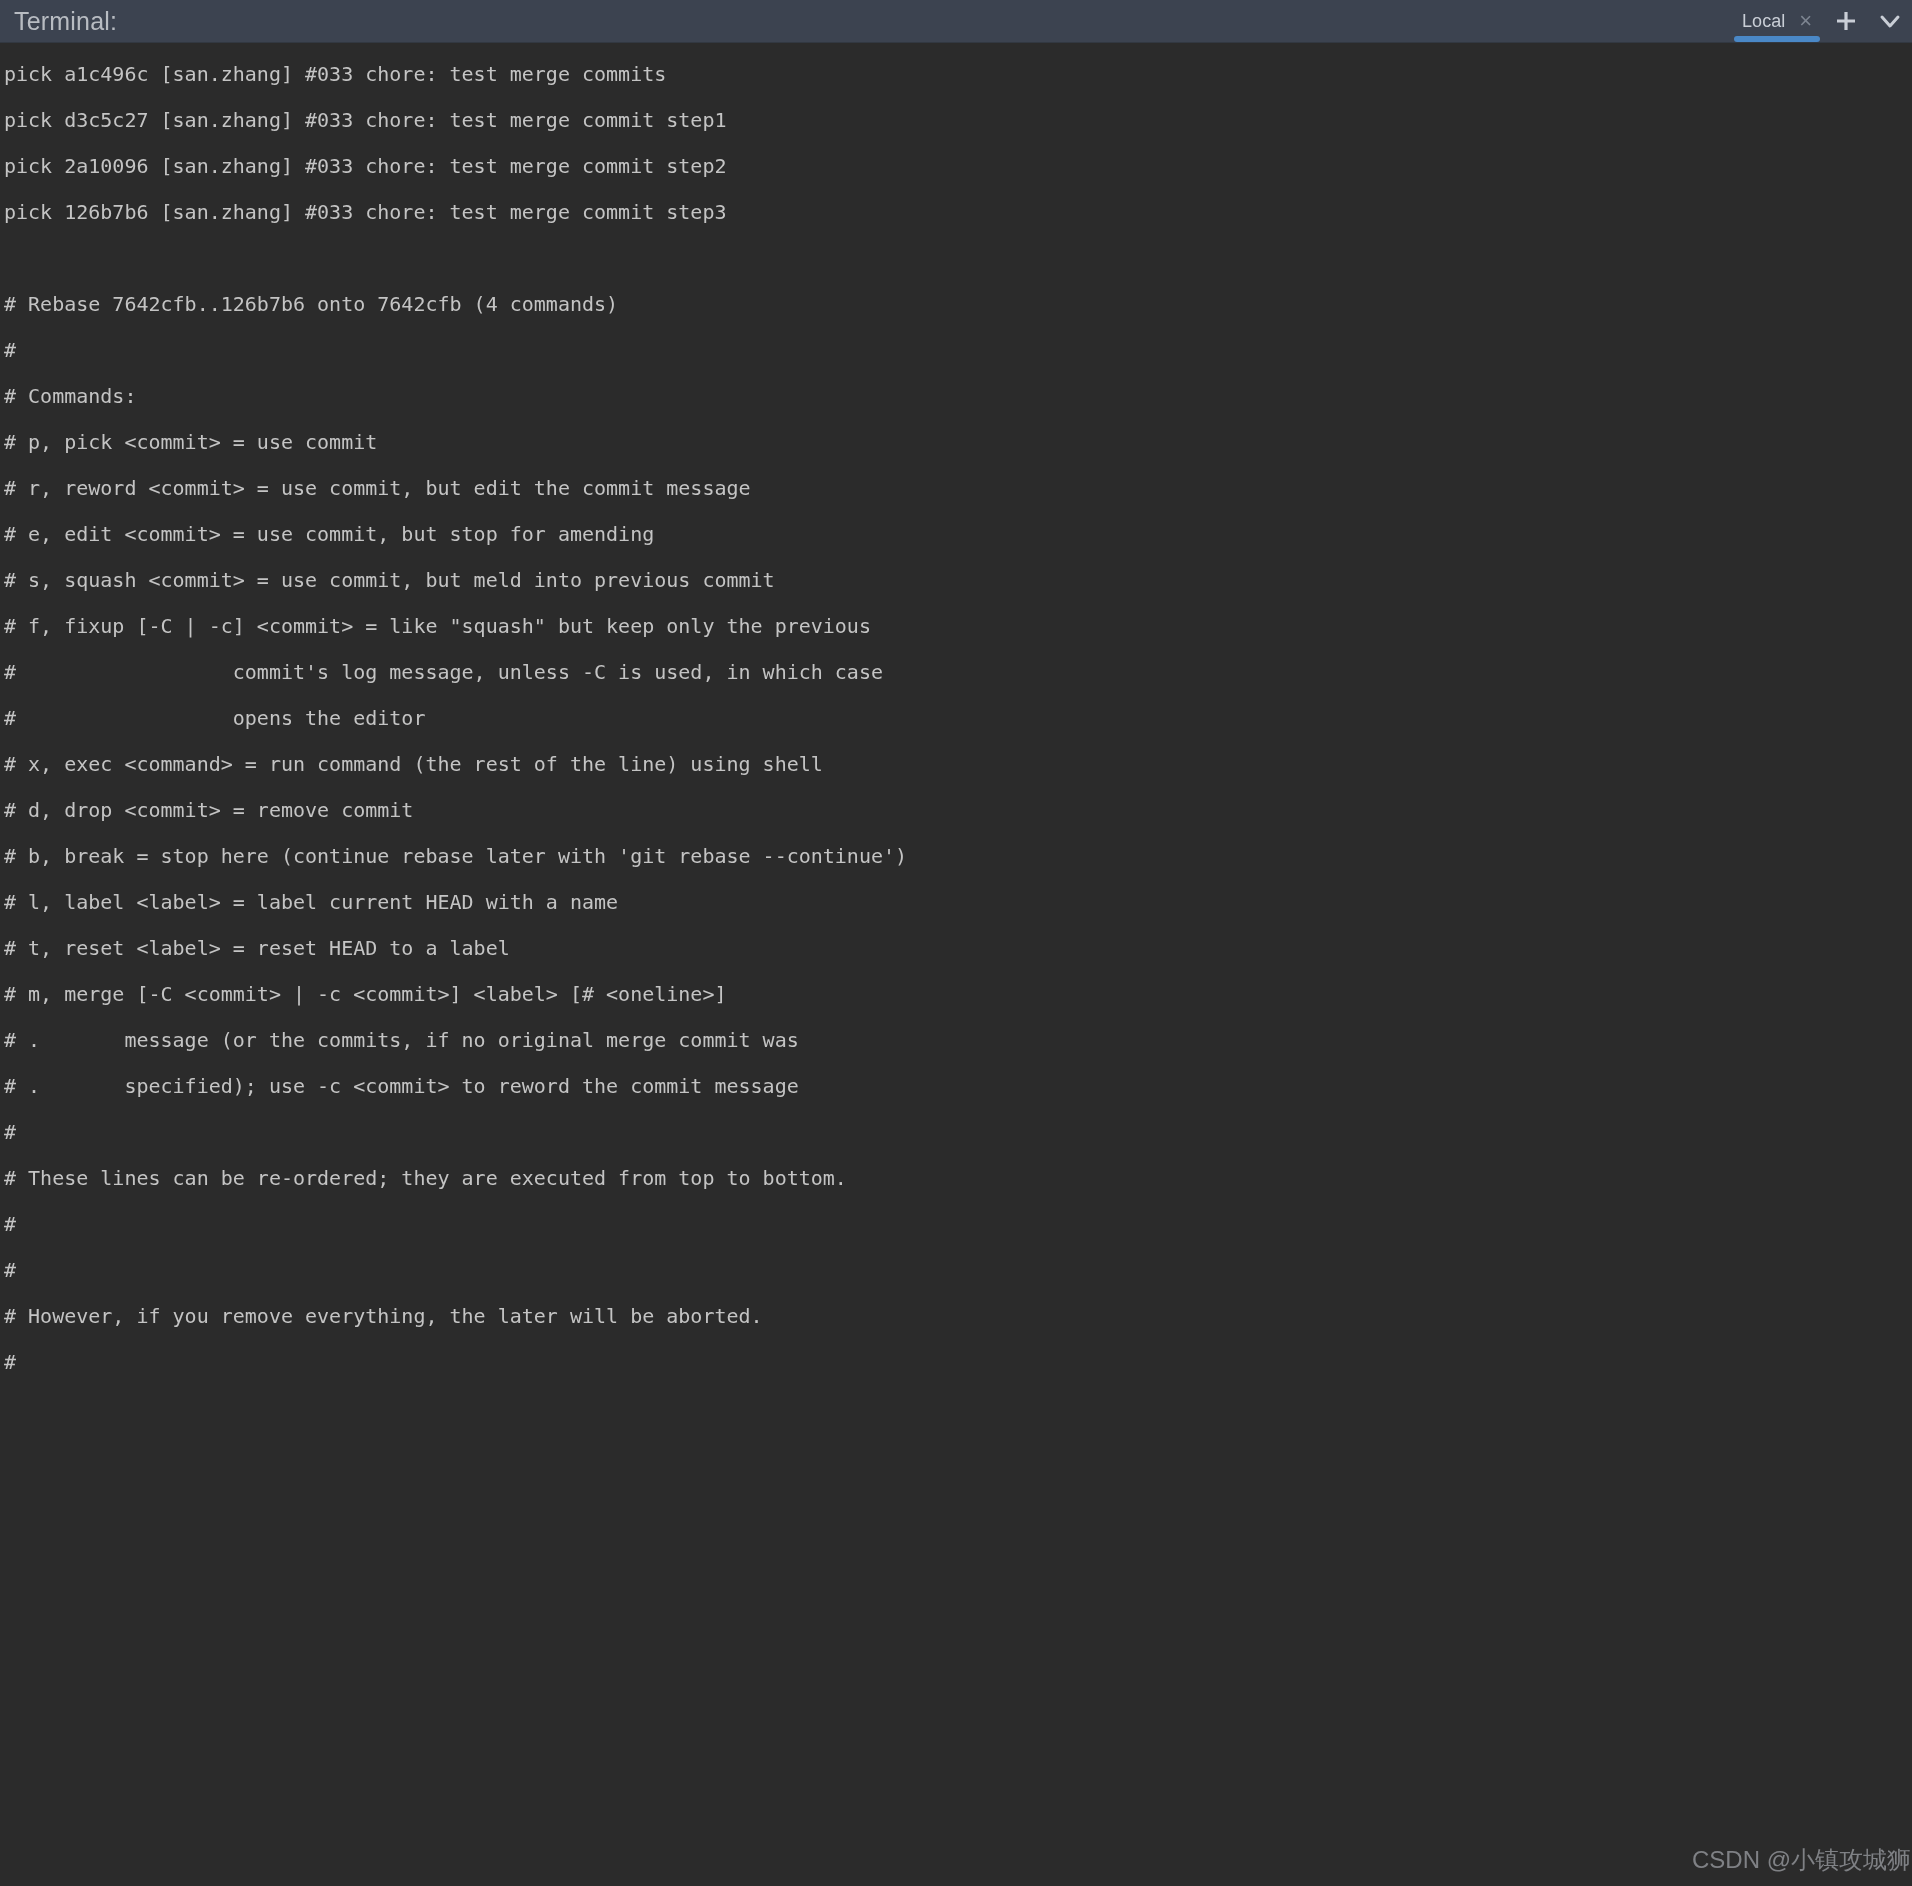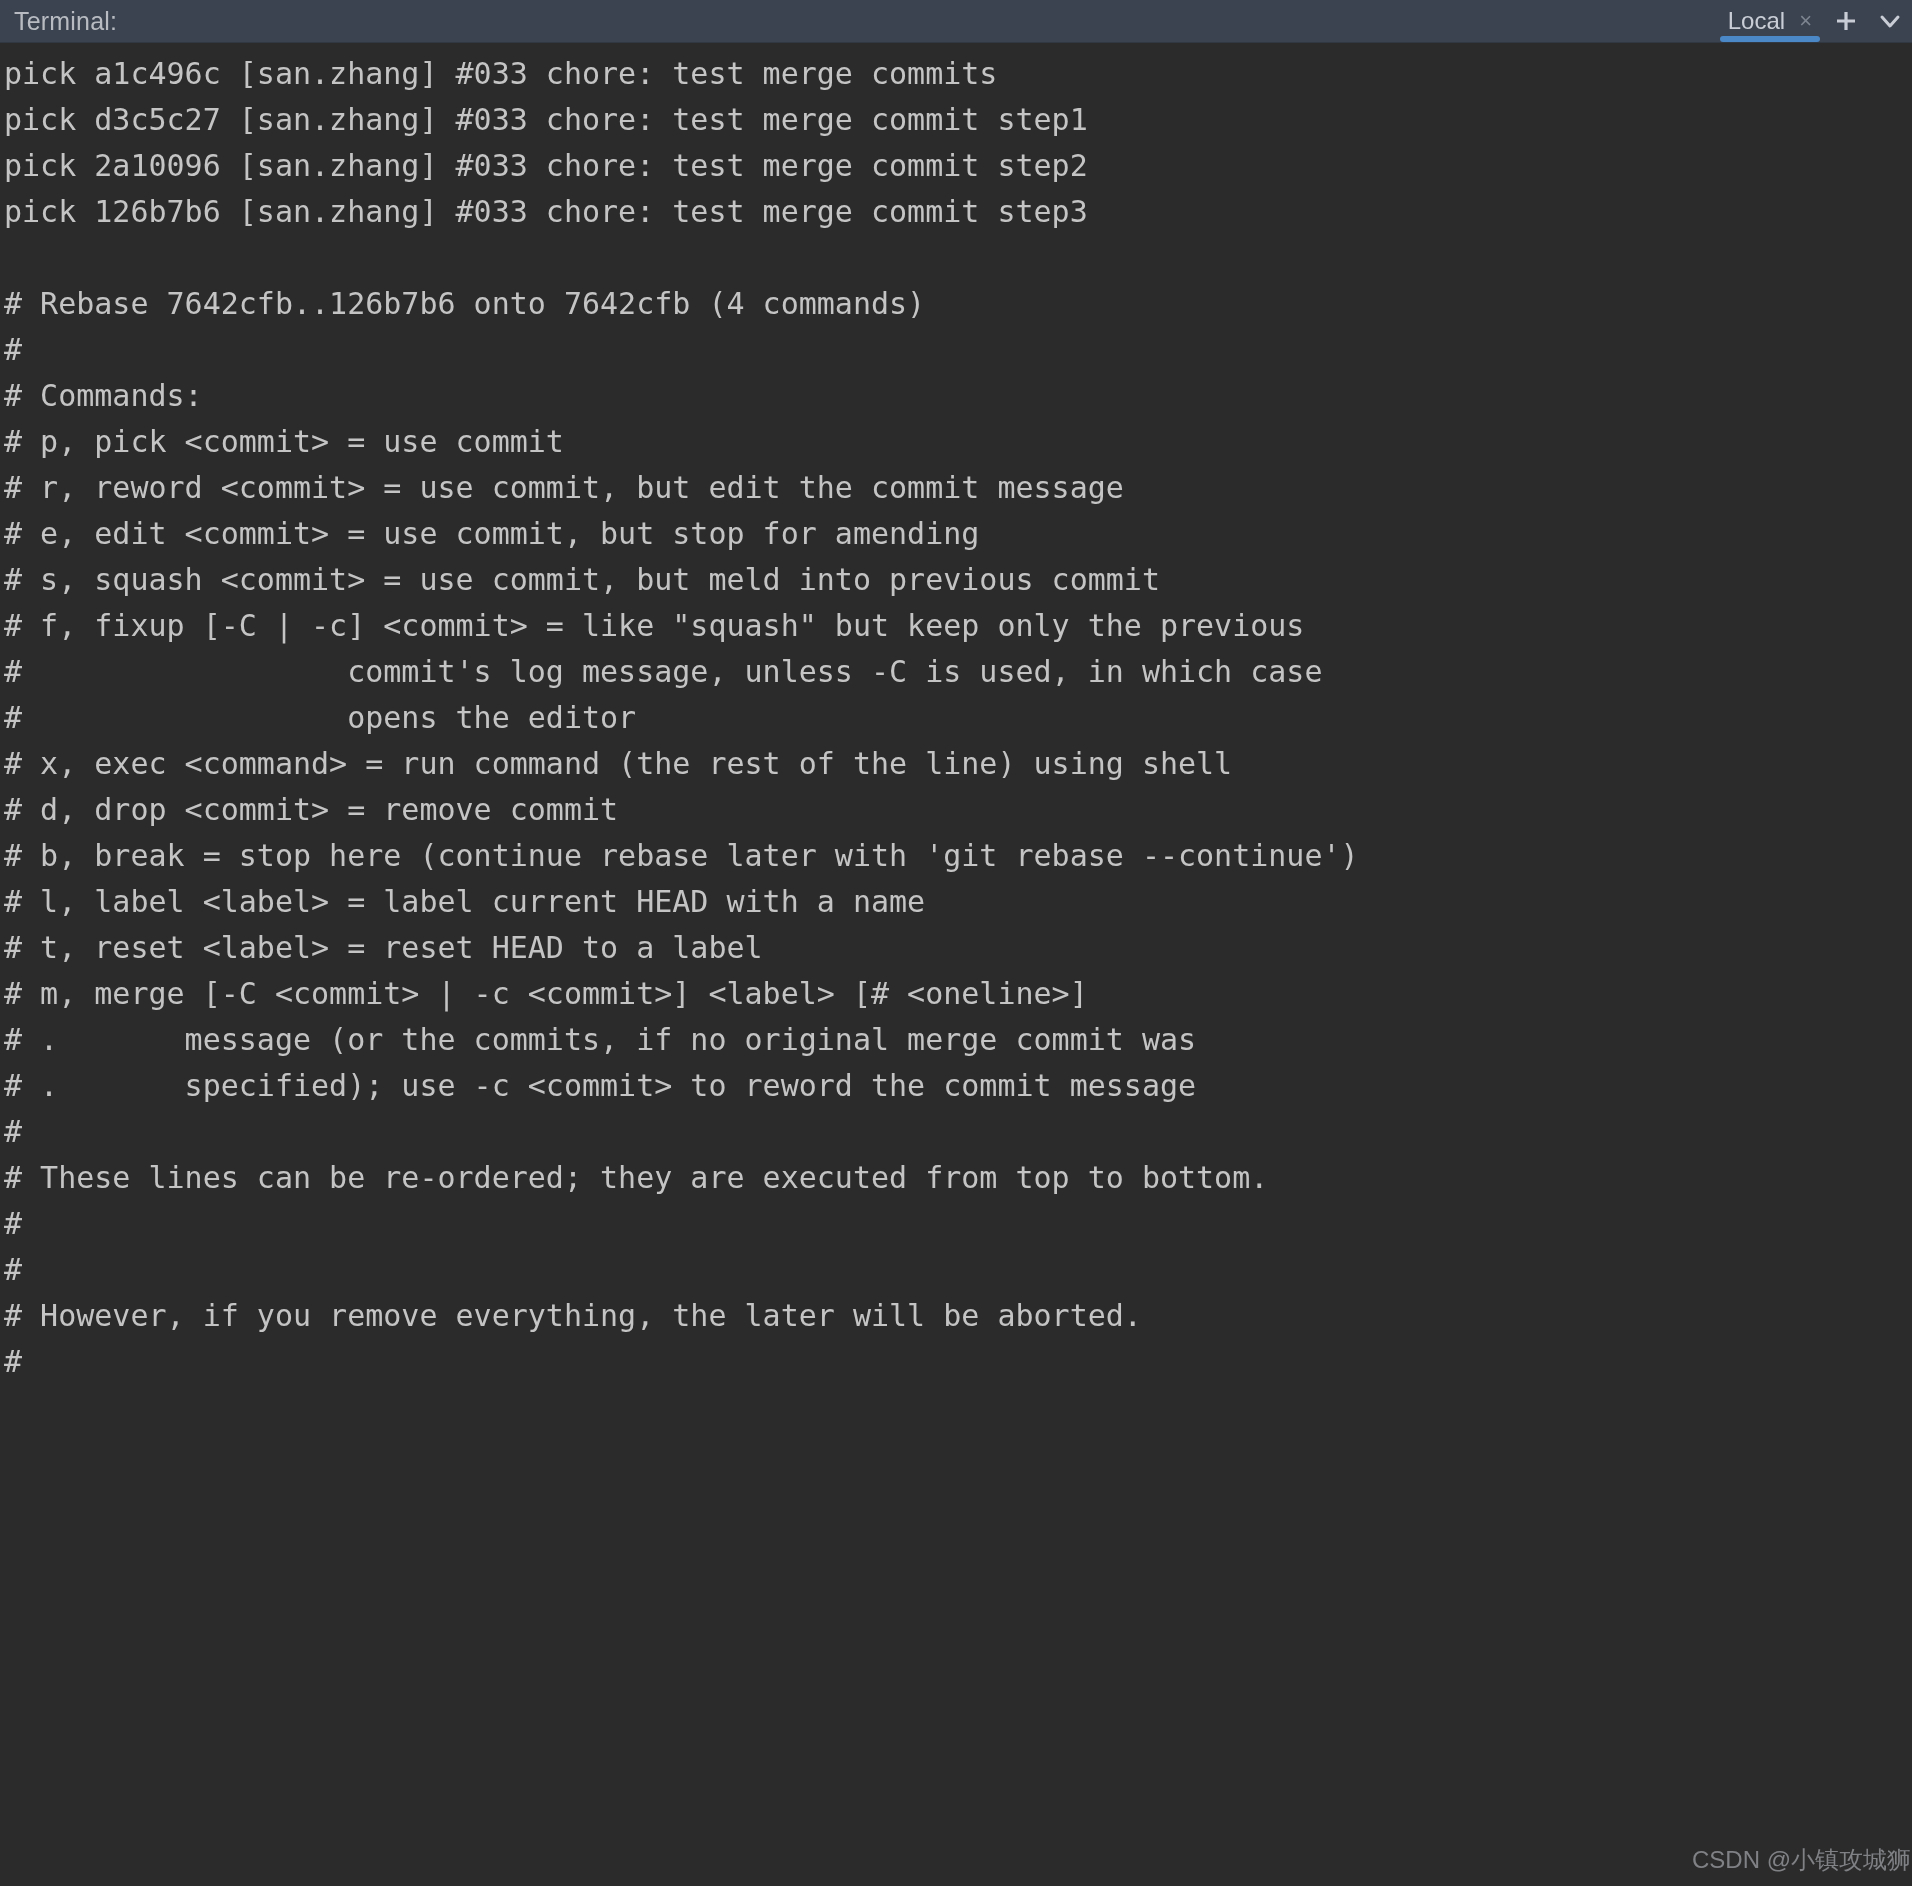--- a/index.html
+++ b/index.html
@@ -43,21 +43,21 @@
     position: relative;
     display: flex;
     align-items: center;
     height: 43px;
     padding: 0 12px 0 14px;
     cursor: default;
   }
   .terminal-tab .tab-label {
     color: #c9ced6;
     font-family: "Liberation Sans", sans-serif;
-    font-size: 24px;
+    font-size: 18px;
     white-space: nowrap;
   }
   .terminal-tab .tab-close {
     color: #7d8591;
     font-family: "Liberation Sans", sans-serif;
     font-size: 22px;
     margin-left: 14px;
     line-height: 1;
     cursor: pointer;
   }
@@ -86,21 +86,21 @@
     background: #2b2b2b;
     height: calc(1886px - 43px);
     box-sizing: border-box;
     padding: 8px 0 0 4px;
     position: relative;
     overflow: hidden;
   }
   .term-line {
     color: #c4c4c4;
     font-family: "DejaVu Sans Mono", "Liberation Mono", monospace;
-    font-size: 30px;
+    font-size: 20px;
     line-height: 46px;
     height: 46px;
     white-space: pre;
     letter-spacing: 0px;
   }
   .term-line.blank { color: transparent; }
 
   
   #watermark {
     position: absolute;

